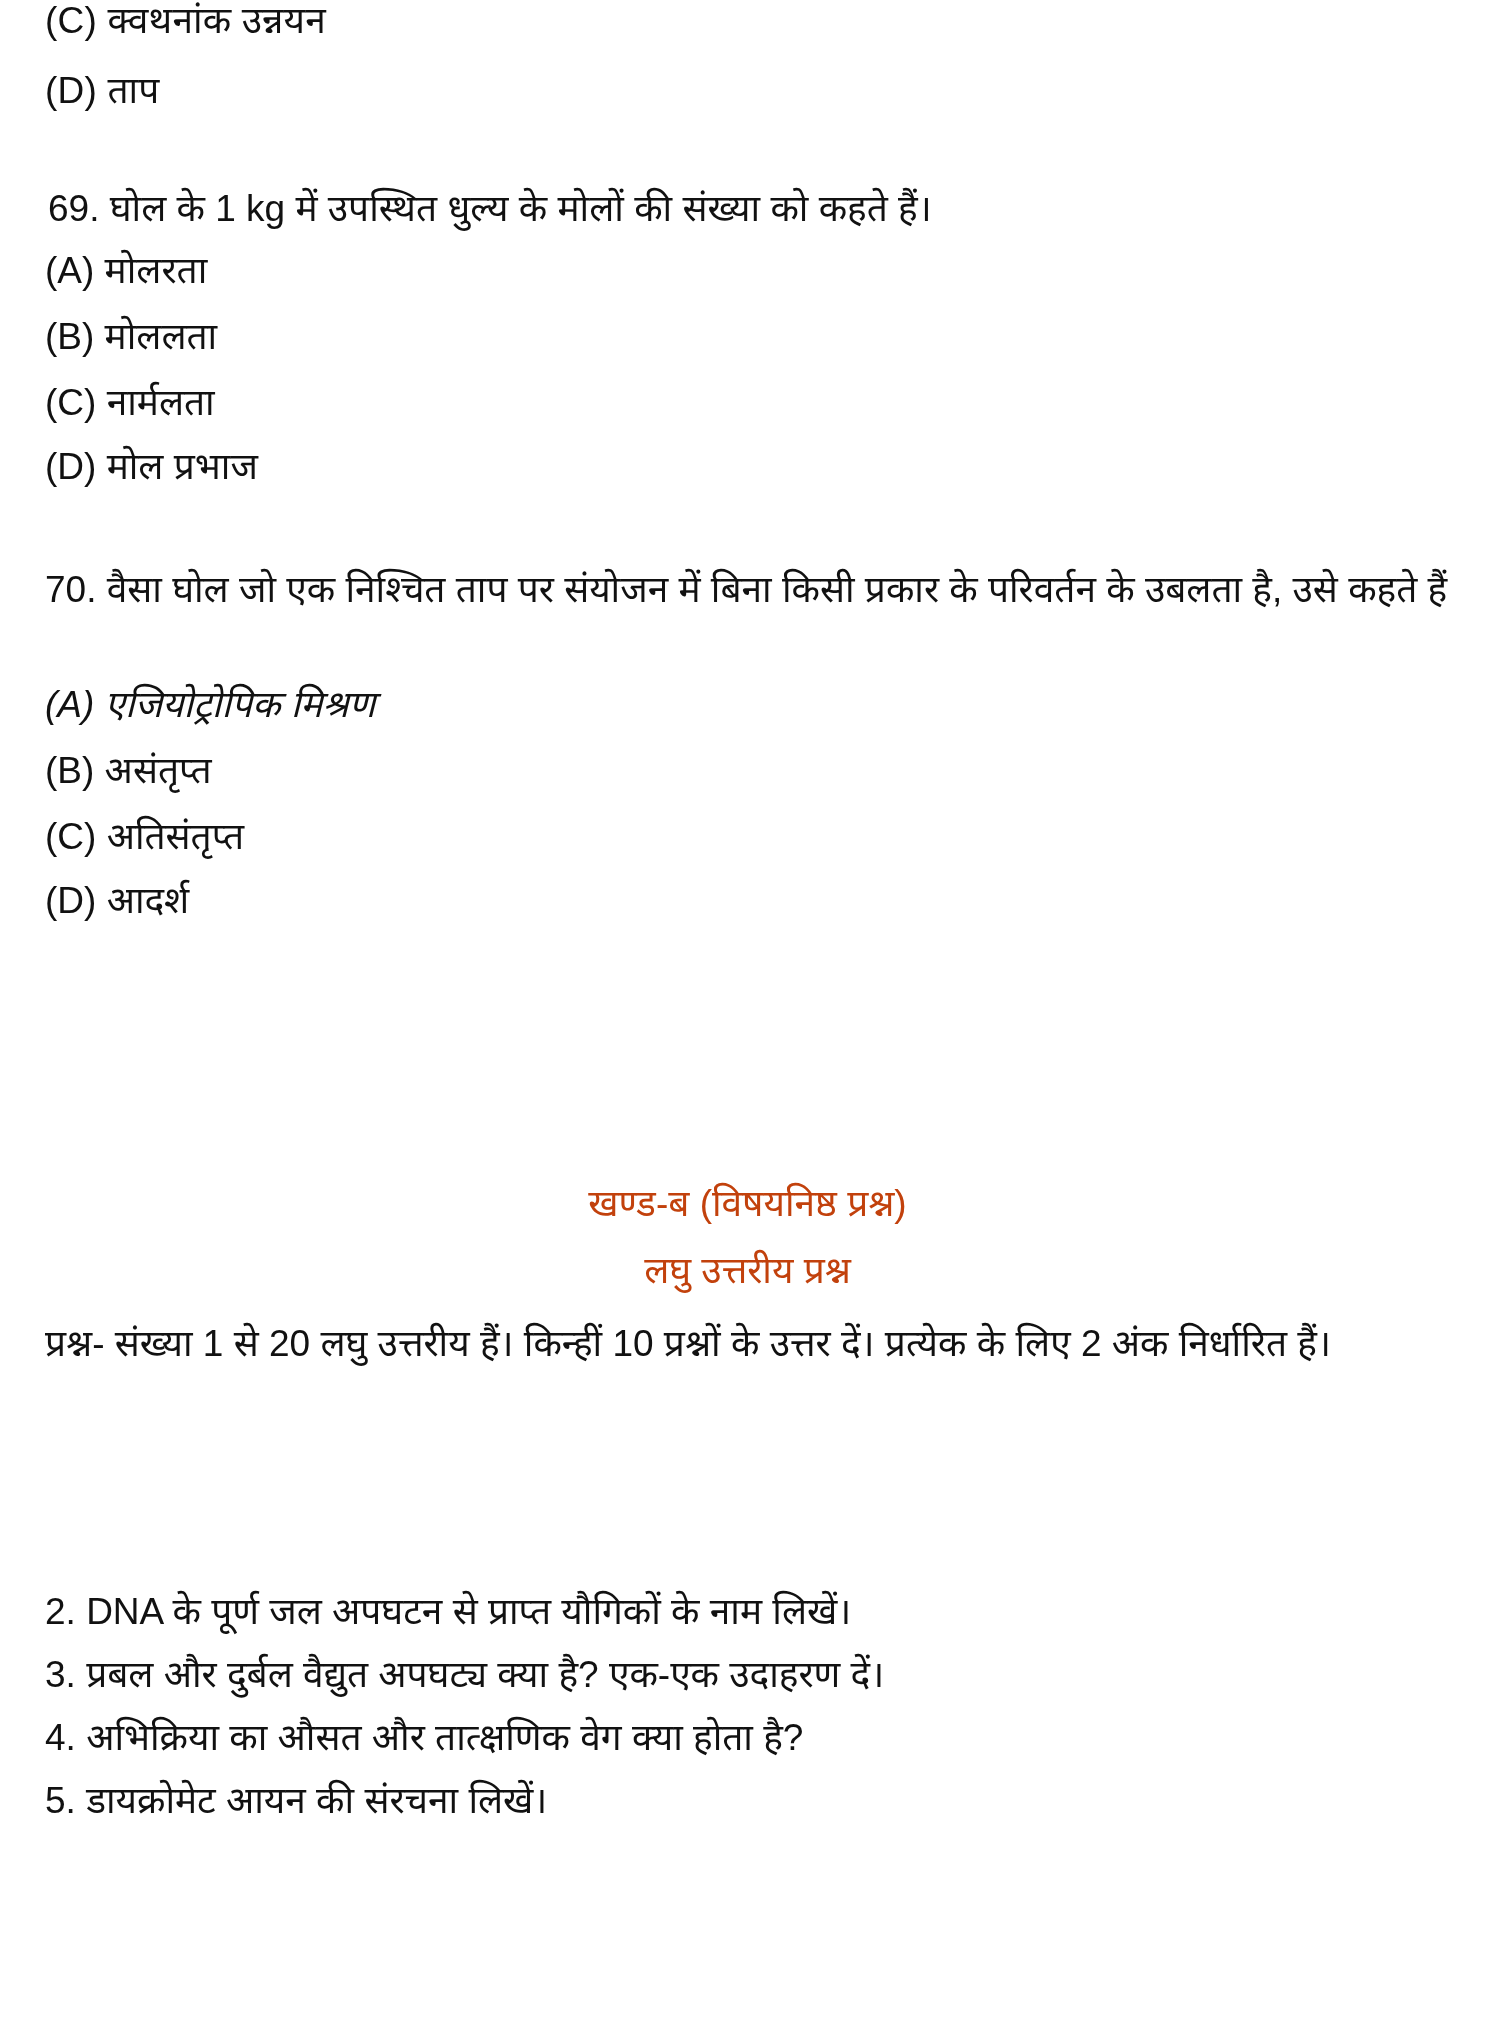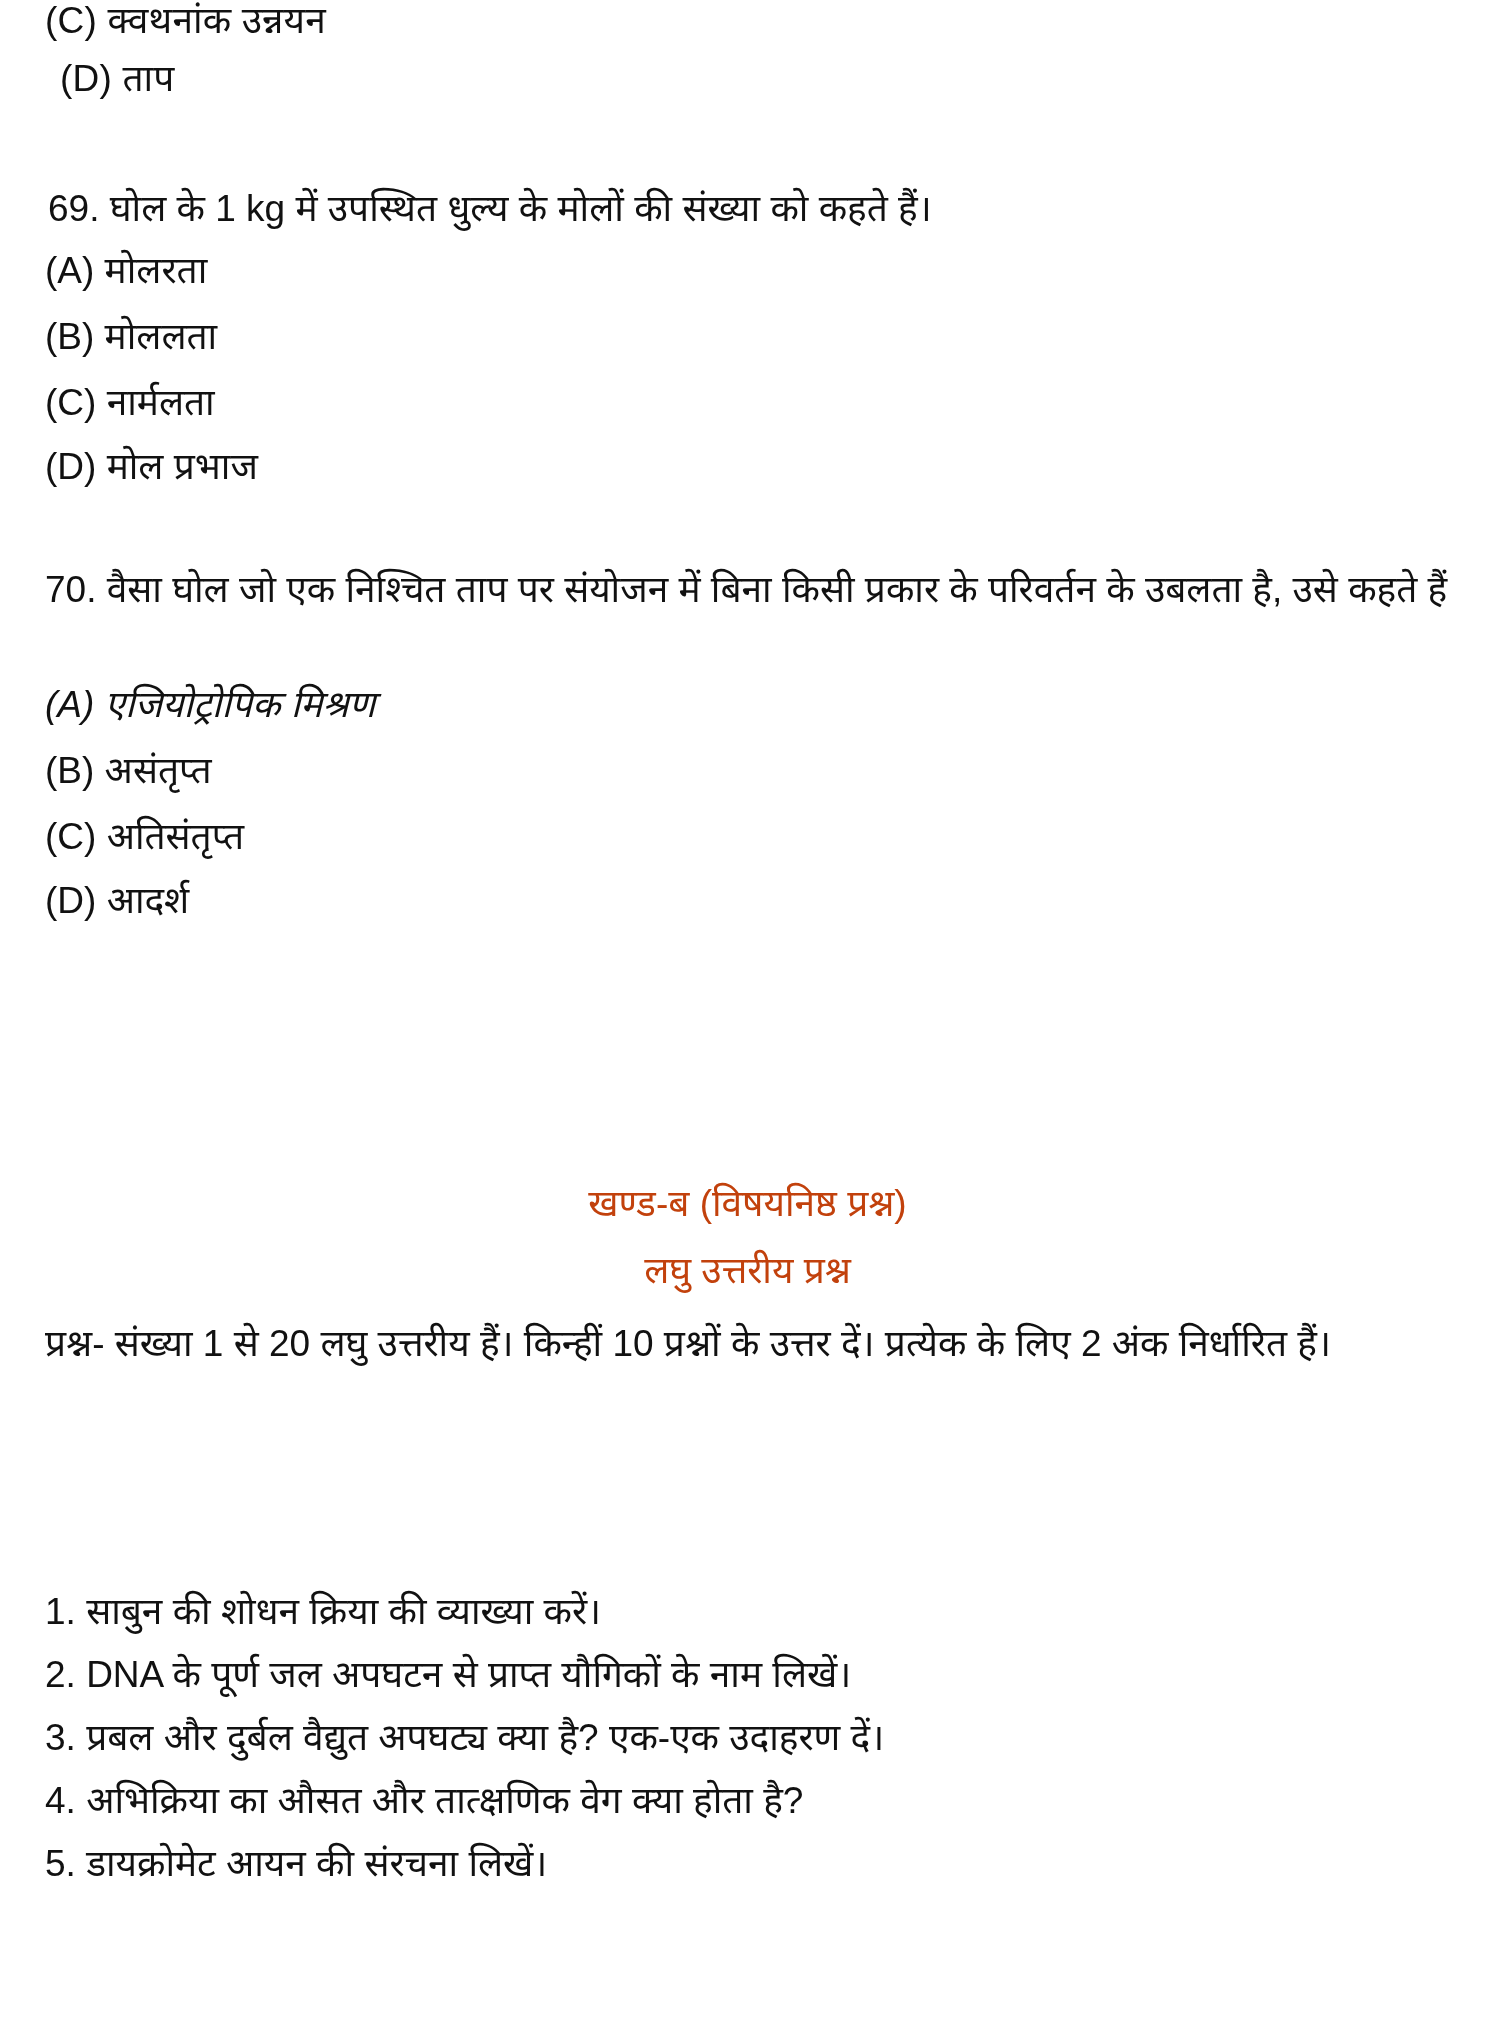--- a/index.html
+++ b/index.html
@@ -58,21 +58,21 @@
   .sq {
     font-size: 37px;
     line-height: 1.0;
     color: #111;
   }
 
   
   .abs { position: absolute; }
 
   #opt-c-top   { left: 45px;  top: 2px; text-align: center;    }
-  #opt-d-top   { left: 45px;  top: 60px; margin-left: 15px;   }
+  #opt-d-top   { left: 45px;  top: 72px;   }
 
   #q69-block   { left: 45px;  top: 182px;  right: 55px; }
   #q69-text    { margin: 3px; }
   #q69-a       { position: absolute; left: 0px; top: 62px; }
   #q69-b       { position: absolute; left: 0px; top: 128px; }
   #q69-c       { position: absolute; left: 0px; top: 194px; }
   #q69-d       { position: absolute; left: 0px; top: 258px; }
 
   #q70-block   { left: 45px;  top: 566px;  width: 1405px; }
   #q70-text    { margin: 0; width: 1405px; }
@@ -113,20 +113,19 @@
     <div class="option" id="q70-c"><span>(C)</span> <span>अतिसंतृप्त</span></div>
     <div class="option" id="q70-d"><span>(D)</span> <span>आदर्श</span></div>
   </div>
 
   <div class="abs centered" id="head-b">खण्ड-ब (विषयनिष्ठ प्रश्न)</div>
   <div class="abs centered" id="head-short">लघु उत्तरीय प्रश्न</div>
 
   <div class="abs qtext" id="instr">प्रश्न- संख्या 1 से 20 लघु उत्तरीय हैं। किन्हीं  10 प्रश्नों के उत्तर दें। प्रत्येक के लिए  2 अंक निर्धारित हैं।</div>
 
   <div class="abs" id="sq-list">
-    <div class="sq">1. साबुन की शोधन क्रिया की व्याख्या करें।</div>
     <div class="sq">2. DNA के पूर्ण जल अपघटन से प्राप्त यौगिकों के नाम लिखें।</div>
     <div class="sq">3. प्रबल और दुर्बल वैद्युत अपघट्य क्या है? एक-एक उदाहरण दें।</div>
     <div class="sq">4. अभिक्रिया का औसत और तात्क्षणिक वेग क्या होता है?</div>
     <div class="sq">5. डायक्रोमेट आयन की संरचना लिखें।</div>
   </div>
 
 </div>
 
 </body></html>

